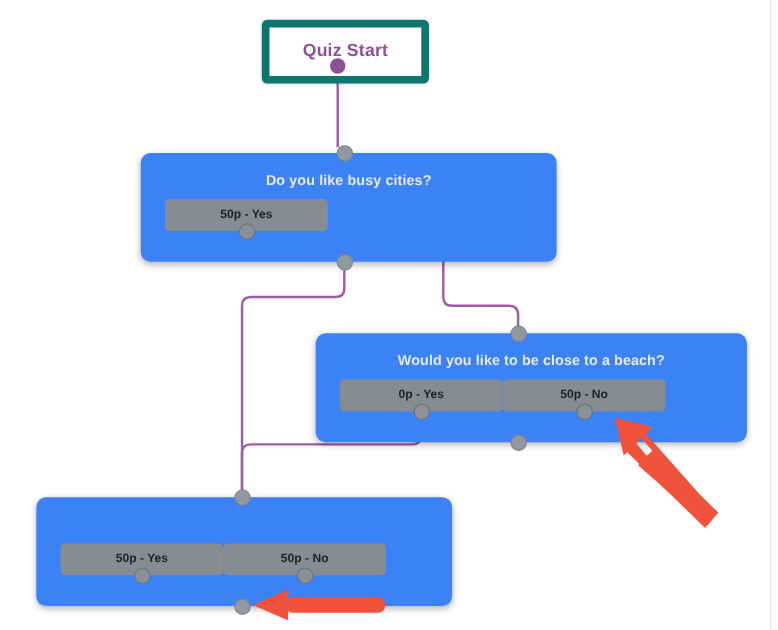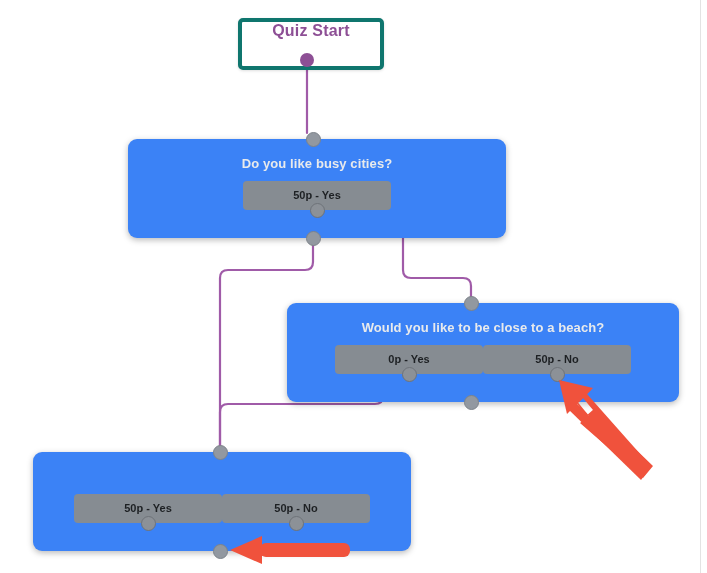--- a/index.html
+++ b/index.html
@@ -20,24 +20,25 @@
     position: absolute;
     left: 0;
     top: 0;
     width: 707px;
     height: 573px;
     pointer-events: none;
   }
   .start-node {
     position: absolute;
     background: #ffffff;
-    border: 4px solid #0f766e;
+    border: 7px solid #0f766e;
     border-radius: 5px;
     box-shadow: 0 1px 3px rgba(0,0,0,0.13);
     display: flex;
+    align-items: center;
     justify-content: center;
   }
   .start-label {
     color: #8d4f95;
     font-weight: bold;
     font-size: 16px;
     letter-spacing: 0.2px;
   }
   .q-node {
     position: absolute;
@@ -52,21 +53,21 @@
     text-align: center;
     padding-top: 17px;
     letter-spacing: 0.1px;
   }
   .q-answers {
     position: absolute;
     left: 0;
     top: 42px;
     width: 100%;
     display: flex;
-    justify-content: center;
+    justify-content: flex-start;
     box-sizing: border-box;
     padding: 0 22px;
   }
   .answer-btn {
     background: #868c92;
     border-radius: 4px;
     height: 29px;
     line-height: 29px;
     text-align: center;
     color: #1d2023;

